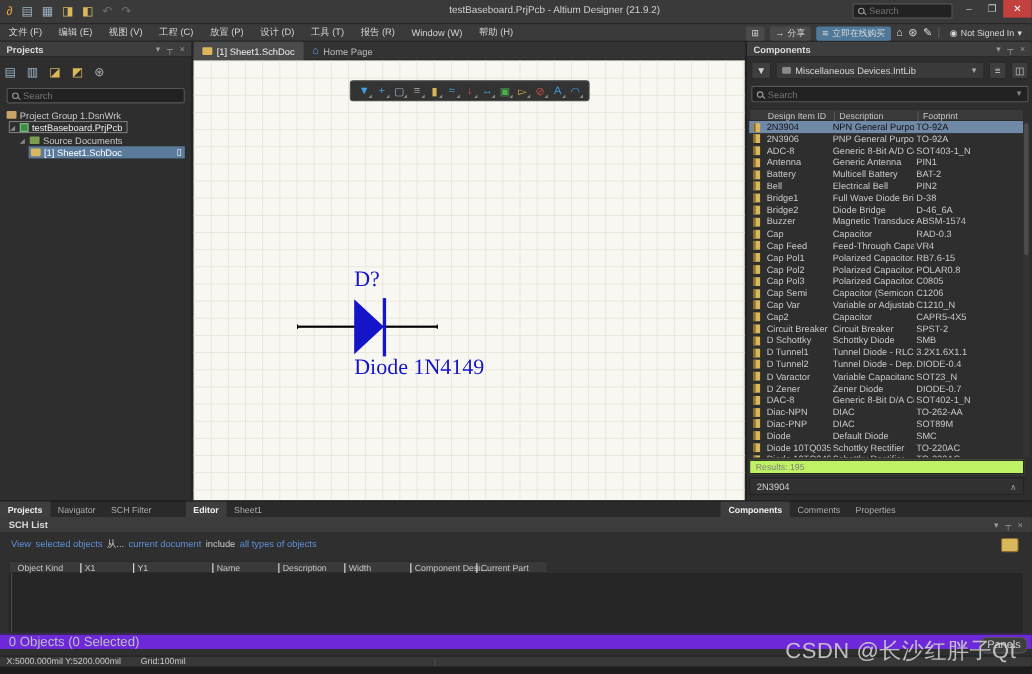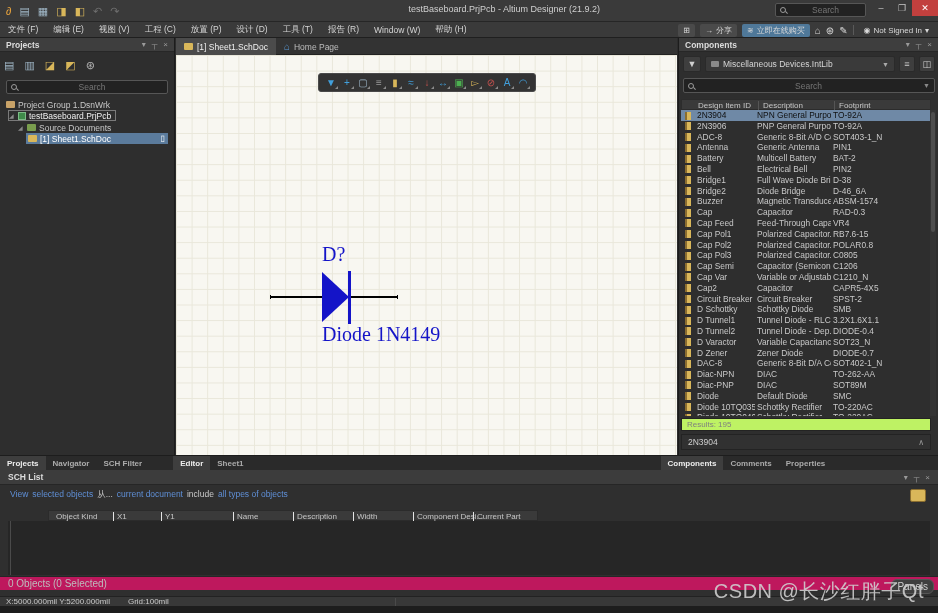--- a/index.html
+++ b/index.html
@@ -9,21 +9,21 @@
   #app { position:relative; width:938px; height:613px; background:#2c2c2c; }
 
   
   #titlebar { left:0; top:0; width:938px; height:22px; background:#3a3a3a; border-bottom:1px solid #262626; }
   #quick-icons { left:6px; top:2px; height:18px; display:flex; align-items:center; gap:8px; }
   #quick-icons span { font-size:11px; line-height:18px; }
   #window-title { left:300px; top:4px; width:300px; text-align:right; color:#cfcfcf; font-size:9px; }
   .searchbox { background:#222; border:1px solid #565656; border-radius:2px; color:#9a9a9a;
     font-size:8.5px; display:flex; align-items:center; padding:0 4px; gap:4px; }
   .searchbox input { background:transparent; border:none; outline:none; color:#bbb; font-size:8.5px; width:100%;
-    font-family:"Liberation Sans", sans-serif;text-align:center; }
+    font-family:"Liberation Sans", sans-serif; }
   #title-search { left:775px; top:3px; width:91px; height:14px; }
   .mag { width:6px; height:6px; border:1px solid #9a9a9a; border-radius:50%; position:relative; flex:none; }
   .mag::after { content:""; position:absolute; width:3px; height:1px; background:#9a9a9a;
     right:-3px; bottom:-1px; transform:rotate(45deg); }
   .winbtn { top:0; height:16px; color:#c9c9c9; font-size:9px; text-align:center; line-height:16px; }
   #btn-min { left:872px; width:18px; }
   #btn-max { left:893px; width:18px; }
   #btn-close { left:912px; width:26px; background:#c2403e; color:#fff; }
 
   
@@ -114,42 +114,42 @@
   #cmp-scroll-thumb { position:absolute; left:1px; top:2px; width:4px; height:120px; background:#4d4d4d; border-radius:2px; }
   #cmp-results { position:absolute; left:2px; top:380px; width:250px; height:13px; background:#bef264;
     border:1px solid #232323; color:#7f7f7f; font-size:8px; line-height:12px; padding-left:5px; }
   #cmp-preview { position:absolute; left:2px; top:396px; width:250px; height:16px; background:#313131;
     border:1px solid #232323; color:#cfcfcf; font-size:8.5px; display:flex; align-items:center; padding:0 6px; }
   #cmp-preview .collapse { margin-left:auto; color:#9a9a9a; font-size:8px; }
 
   
   #tabstrip { left:0; top:455px; width:938px; height:15px; background:#2a2a2a; border-top:1px solid #1d1d1d;
     display:flex; align-items:stretch; position:absolute; }
-  .strip-tab { padding:0 7px; font-size:8px; color:#ababab; display:flex; align-items:center; white-space:nowrap;font-weight:bold; }
+  .strip-tab { padding:0 7px; font-size:8px; color:#ababab; display:flex; align-items:center; white-space:nowrap; }
   .strip-tab.active { background:#3e3e3e; color:#eee; font-weight:bold; }
   .strip-gap { width:26px; }
 
   
   #schlist { left:0; top:470px; width:938px; height:126px; background:#2f2f2f; position:absolute; }
   #schlist-header { position:absolute; left:0; top:0; width:938px; height:15px; background:#3c3c3c;
     border-bottom:1px solid #262626; display:flex; align-items:center; padding:0 8px; }
   #schlist-filter { position:absolute; left:10px; top:19px; font-size:8.5px; white-space:nowrap; }
   #schlist-filter span { margin-right:4px; }
   .flink { color:#5f8fd6; }
   .fplain { color:#c9c9c9; }
   #schlist-colicon { position:absolute; right:12px; top:19px; width:16px; height:13px; background:#d9b75a;
     border-radius:2px; border:1px solid #8a6d2f; }
   #schlist-colheader { position:absolute; left:8px; top:40px; width:490px; height:11px; background:#3a3a3a;
-    border:1px solid #2b2b2b; color:#c6c6c6; font-size:8px;margin-left:40px; }
+    border:1px solid #2b2b2b; color:#c6c6c6; font-size:8px; }
   #schlist-colheader span { position:absolute; top:1px; border-left:1px solid #e5e5e5; padding-left:3px; }
   #schlist-colheader span:first-child { border-left:none; }
   #schlist-empty { position:absolute; left:8px; top:51px; width:922px; height:54px; background:#262626; }
   #schlist-empty::before { content:""; position:absolute; left:2px; top:0; width:1px; height:54px; background:#4a4a4a; }
-  #schlist-status { position:absolute; left:0px; top:106px; width:938px; height:14px; background:#be185d;
-    border-top:1px solid #262626; color:#bdbdbd; font-size:10px; line-height:13px; padding-left:8px; }
+  #schlist-status { position:absolute; left:0px; top:106px; width:938px; height:14px; background:#6d28d9;
+    border-top:1px solid #262626; color:#bdbdbd; font-size:12px; line-height:13px; padding-left:8px; }
   #panels-btn { position:absolute; right:4px; bottom:2px; background:#3e3e3e; border:1px solid #565656;
     border-radius:6px; color:#cfcfcf; font-size:10px; padding:1px 5px; }
 
   
   #statusbar { left:0; top:596px; width:938px; height:10px; background:#383838; border-top:1px solid #222;
     display:flex; align-items:center; color:#c9c9c9; font-size:8px; gap:18px; padding-left:6px; position:absolute; }
   #statusbar .seg-sep { position:absolute; left:395px; top:1px; width:1px; height:8px; background:#4a4a4a; }
   #bottomstrip { left:0; top:606px; width:938px; height:7px; background:#1d1d1d; position:absolute; }
 
   

